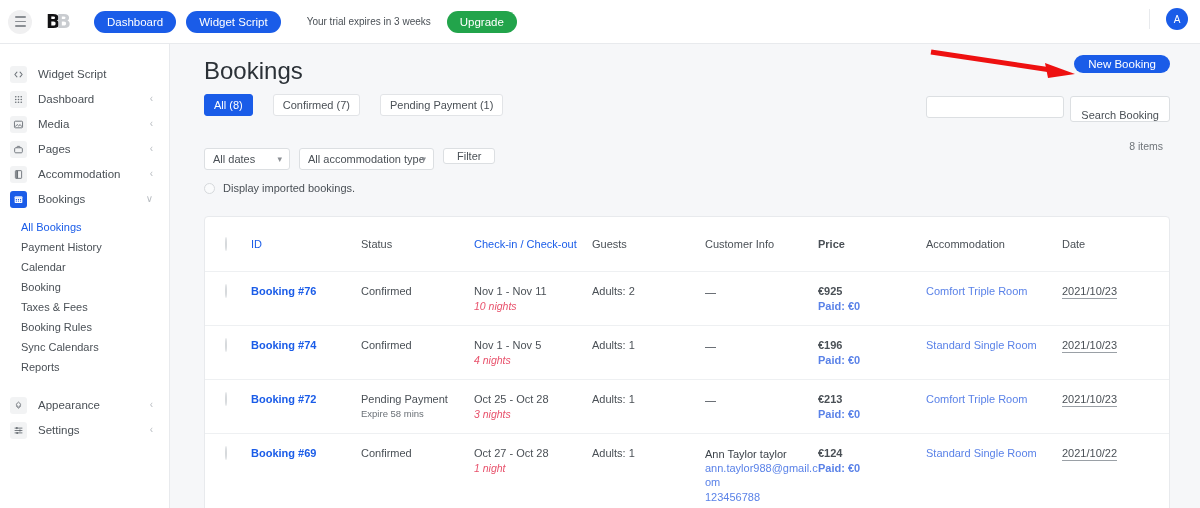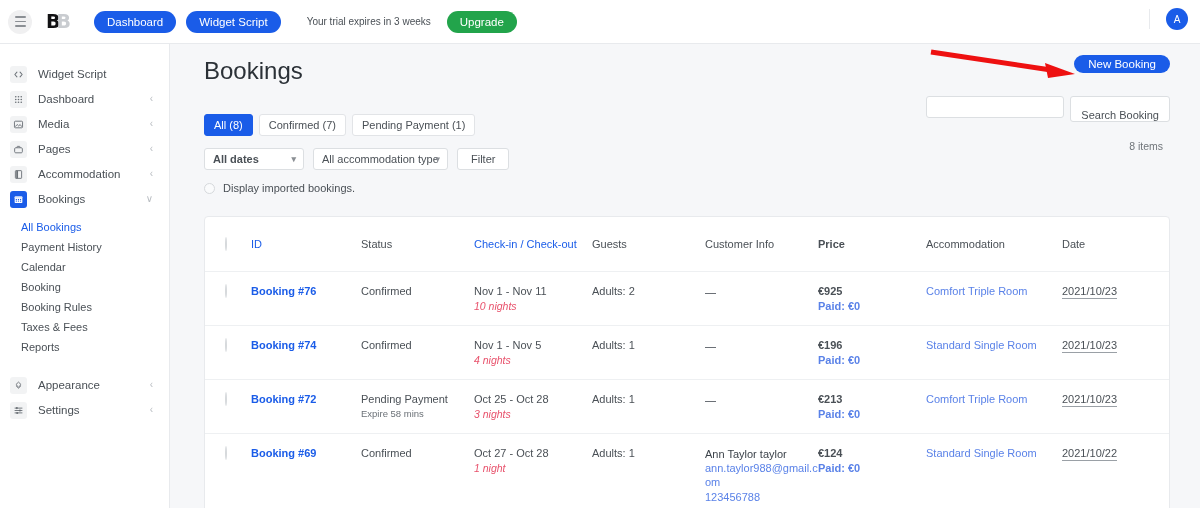--- a/index.html
+++ b/index.html
@@ -86,21 +86,21 @@
   .btn-new {
     position: absolute; right: 30px; top: 17px; height: 18px; padding: 0 14px;
     background: #1a5ce8; color: #fff; border: none; border-radius: 13px;
     font-size: 11.5px; cursor: pointer; font-family: "Liberation Sans", sans-serif;
   }
 
   
   .arrow { position: absolute; left: 755px; top: 8px; z-index: 15; pointer-events: none; }
 
   
-  .tabs { position: absolute; left: 34px; top: 76px; display: flex; gap: 6px; text-align: right; }
+  .tabs { position: absolute; left: 34px; top: 56px; display: flex; gap: 20px; text-align: right; }
   .tab {
     height: 22px; padding: 0 9px; border-radius: 3px; background: #fff;
     border: 1px solid #e2e4e7; font-size: 11px; color: #4a5056;
     display: flex; align-items: center; cursor: pointer; white-space: nowrap;
   }
   .tab.active { background: #1a5ce8; border-color: #1a5ce8; color: #fff; }
 
   
   .search-wrap { position: absolute; right: 30px; top: 58px; display: flex; }
   .search-input {
@@ -114,25 +114,25 @@
     color: #4a5056; cursor: pointer; font-family: "Liberation Sans", sans-serif;
   }
 
   
   .filters { position: absolute; left: 34px; top: 110px; display: flex; gap: 9px; }
   .select {
     height: 22px; border: 1px solid #dcdfe2; border-radius: 3px; background: #fff;
     font-size: 11px; color: #4a5056; display: flex; align-items: center;
     padding: 0 8px; cursor: pointer; white-space: nowrap; position: relative;
   }
-  .select.w1 { width: 100px; font-weight: bold; }
+  .select.w1 { width: 86px; }
   .select.w2 { width: 135px; }
   .select .cv { position: absolute; right: 7px; font-size: 9px; color: #8b8f94; }
   .btn-filter {
-    height: 22px; padding: 0 13px; background: #fff; border: 1px solid #dcdfe2;
+    height: 16px; padding: 0 13px; background: #fff; border: 1px solid #dcdfe2;
     border-radius: 3px; font-size: 11px; color: #4a5056; cursor: pointer;
     font-family: "Liberation Sans", sans-serif;
   }
   .items-count {
     position: absolute; right: 30px; top: 100px; font-size: 10.5px; color: #70757a;
     background: #f6f7f9; padding: 2px 7px; border-radius: 3px;
   }
 
   
   .imported { position: absolute; left: 34px; top: 144px; display: flex; align-items: center; }
@@ -279,22 +279,23 @@
       </span>
       <span class="nav-label">Bookings</span>
       <span class="chev">∨</span>
     </div>
 
     <div style="margin-top:6px">
       <span class="sub-item active">All Bookings</span>
       <span class="sub-item">Payment History</span>
       <span class="sub-item">Calendar</span>
       <span class="sub-item">Booking</span>
+      <span class="sub-item">Taxes &amp; Fees</span>
       <span class="sub-item">Booking Rules</span>
-      <span class="sub-item">Taxes &amp; Fees</span>
+      <span class="sub-item">Sync Calendars</span>
       <span class="sub-item">Reports</span>
     </div>
 
     <div class="nav-gap"></div>
 
     <div class="nav-item">
       <span class="nav-ico">
         <svg width="11" height="11" viewBox="0 0 12 12">
             <path d="M6 2.3 8.8 5 6 7.7 3.2 5z" fill="none" stroke="#6b7177" stroke-width="1" stroke-linejoin="round"></path>
             <path d="M3.4 6.4 6 8.9l2.6-2.5" fill="none" stroke="#6b7177" stroke-width="1" stroke-linejoin="round"></path>

